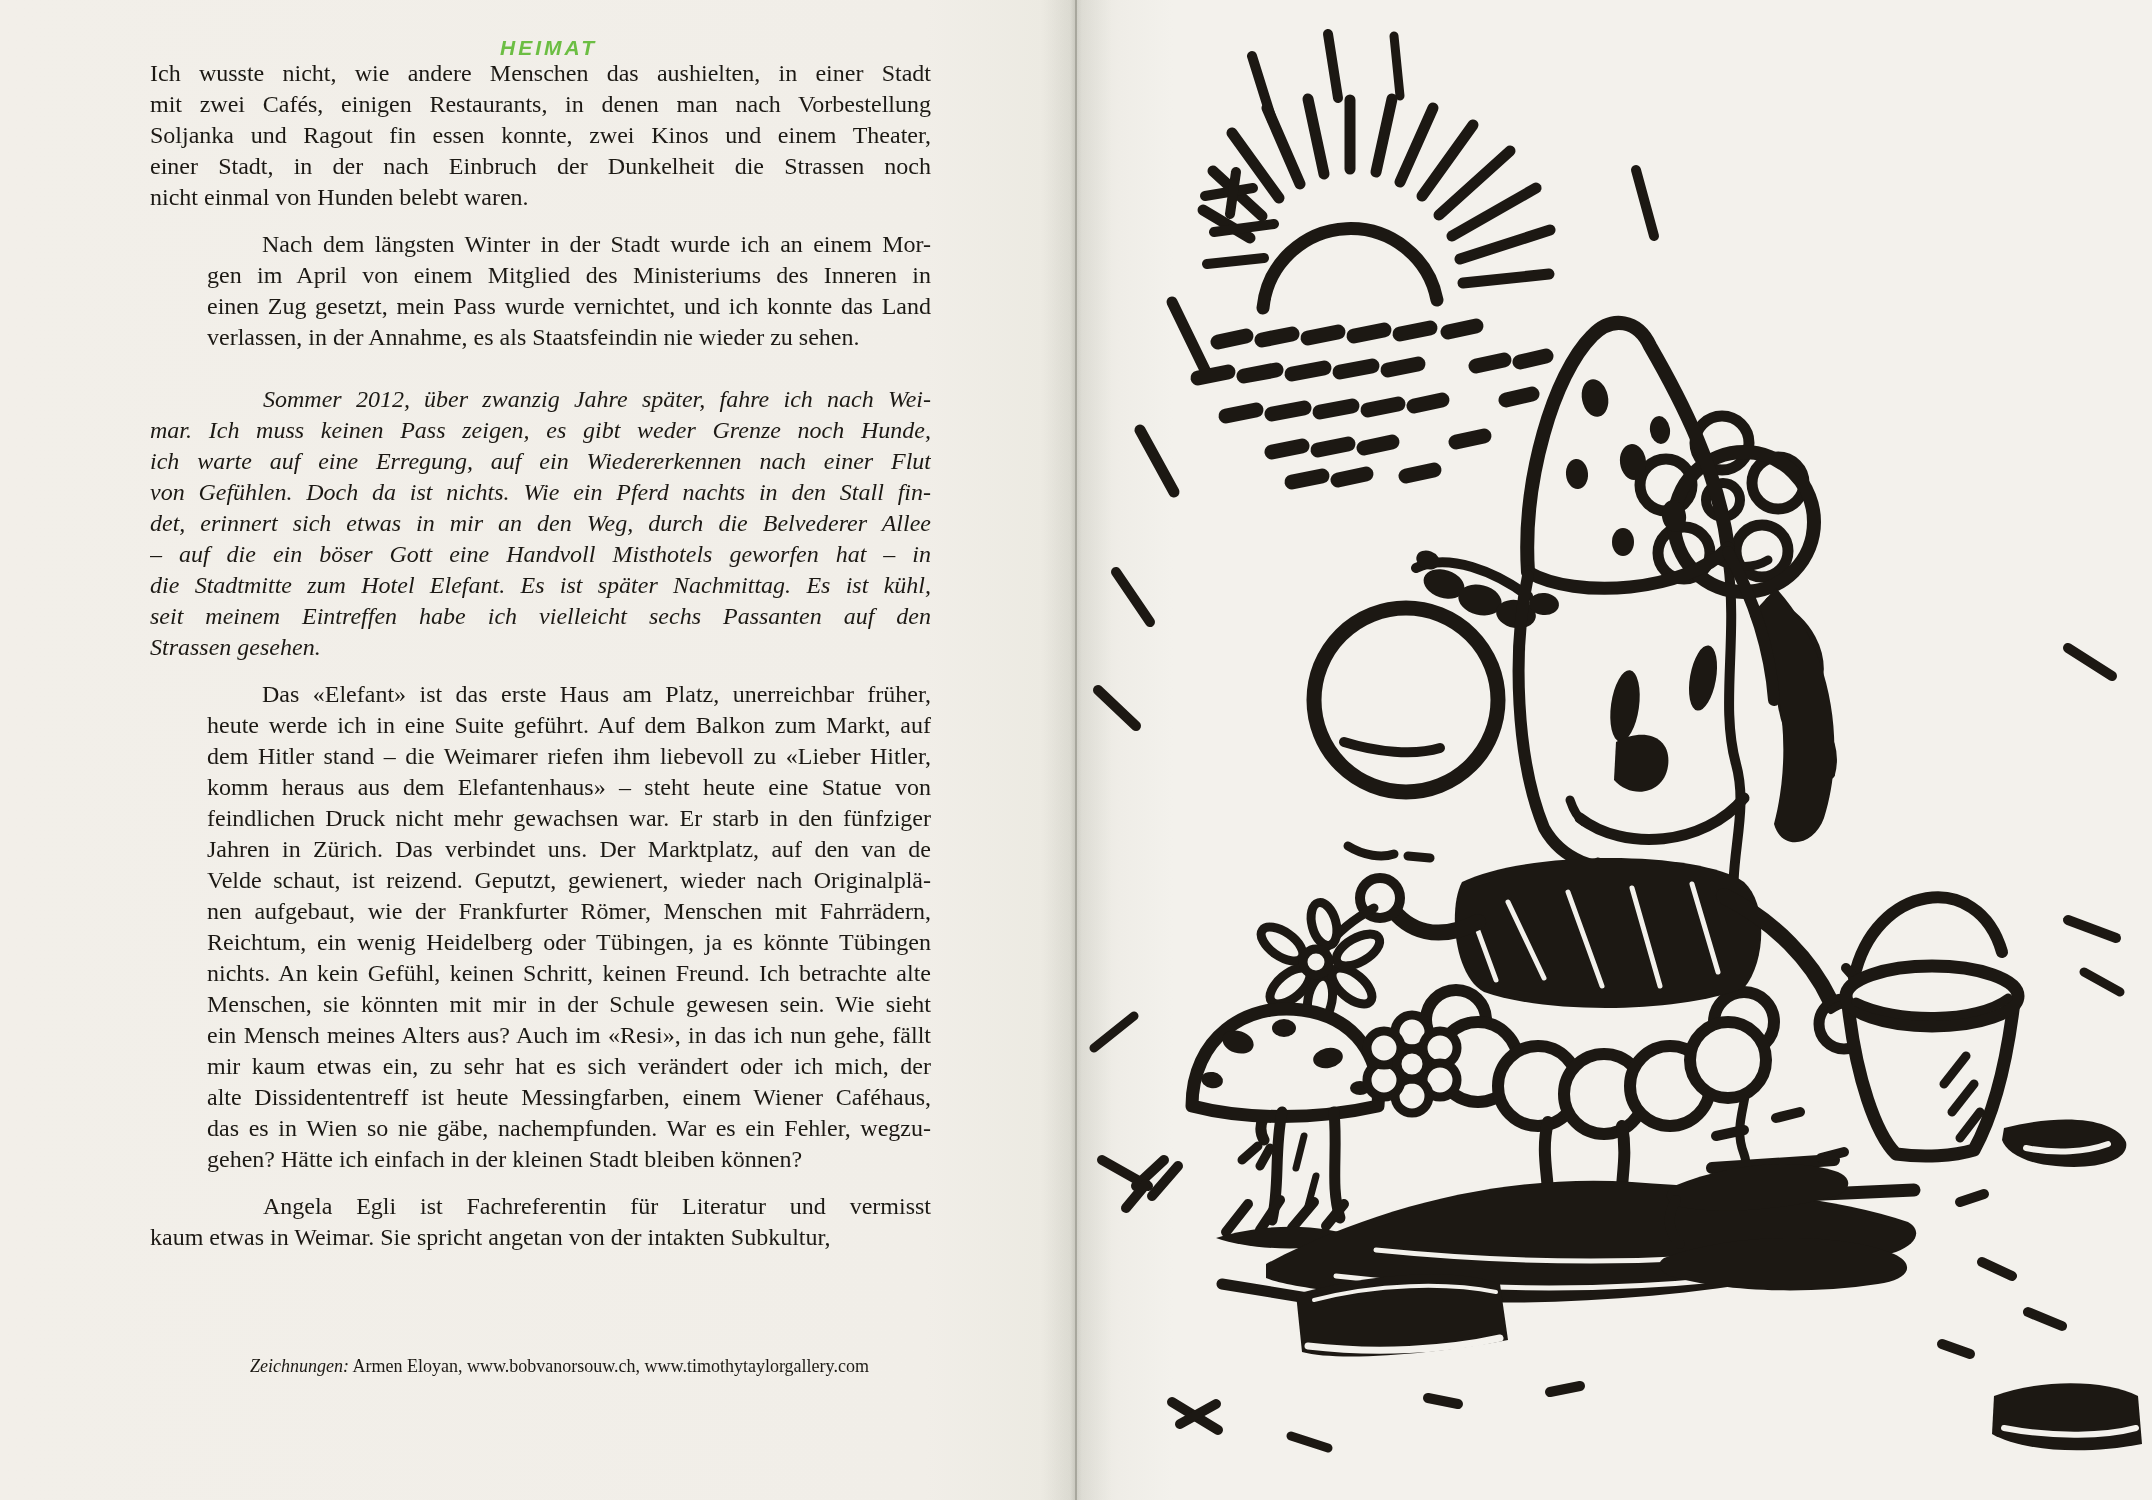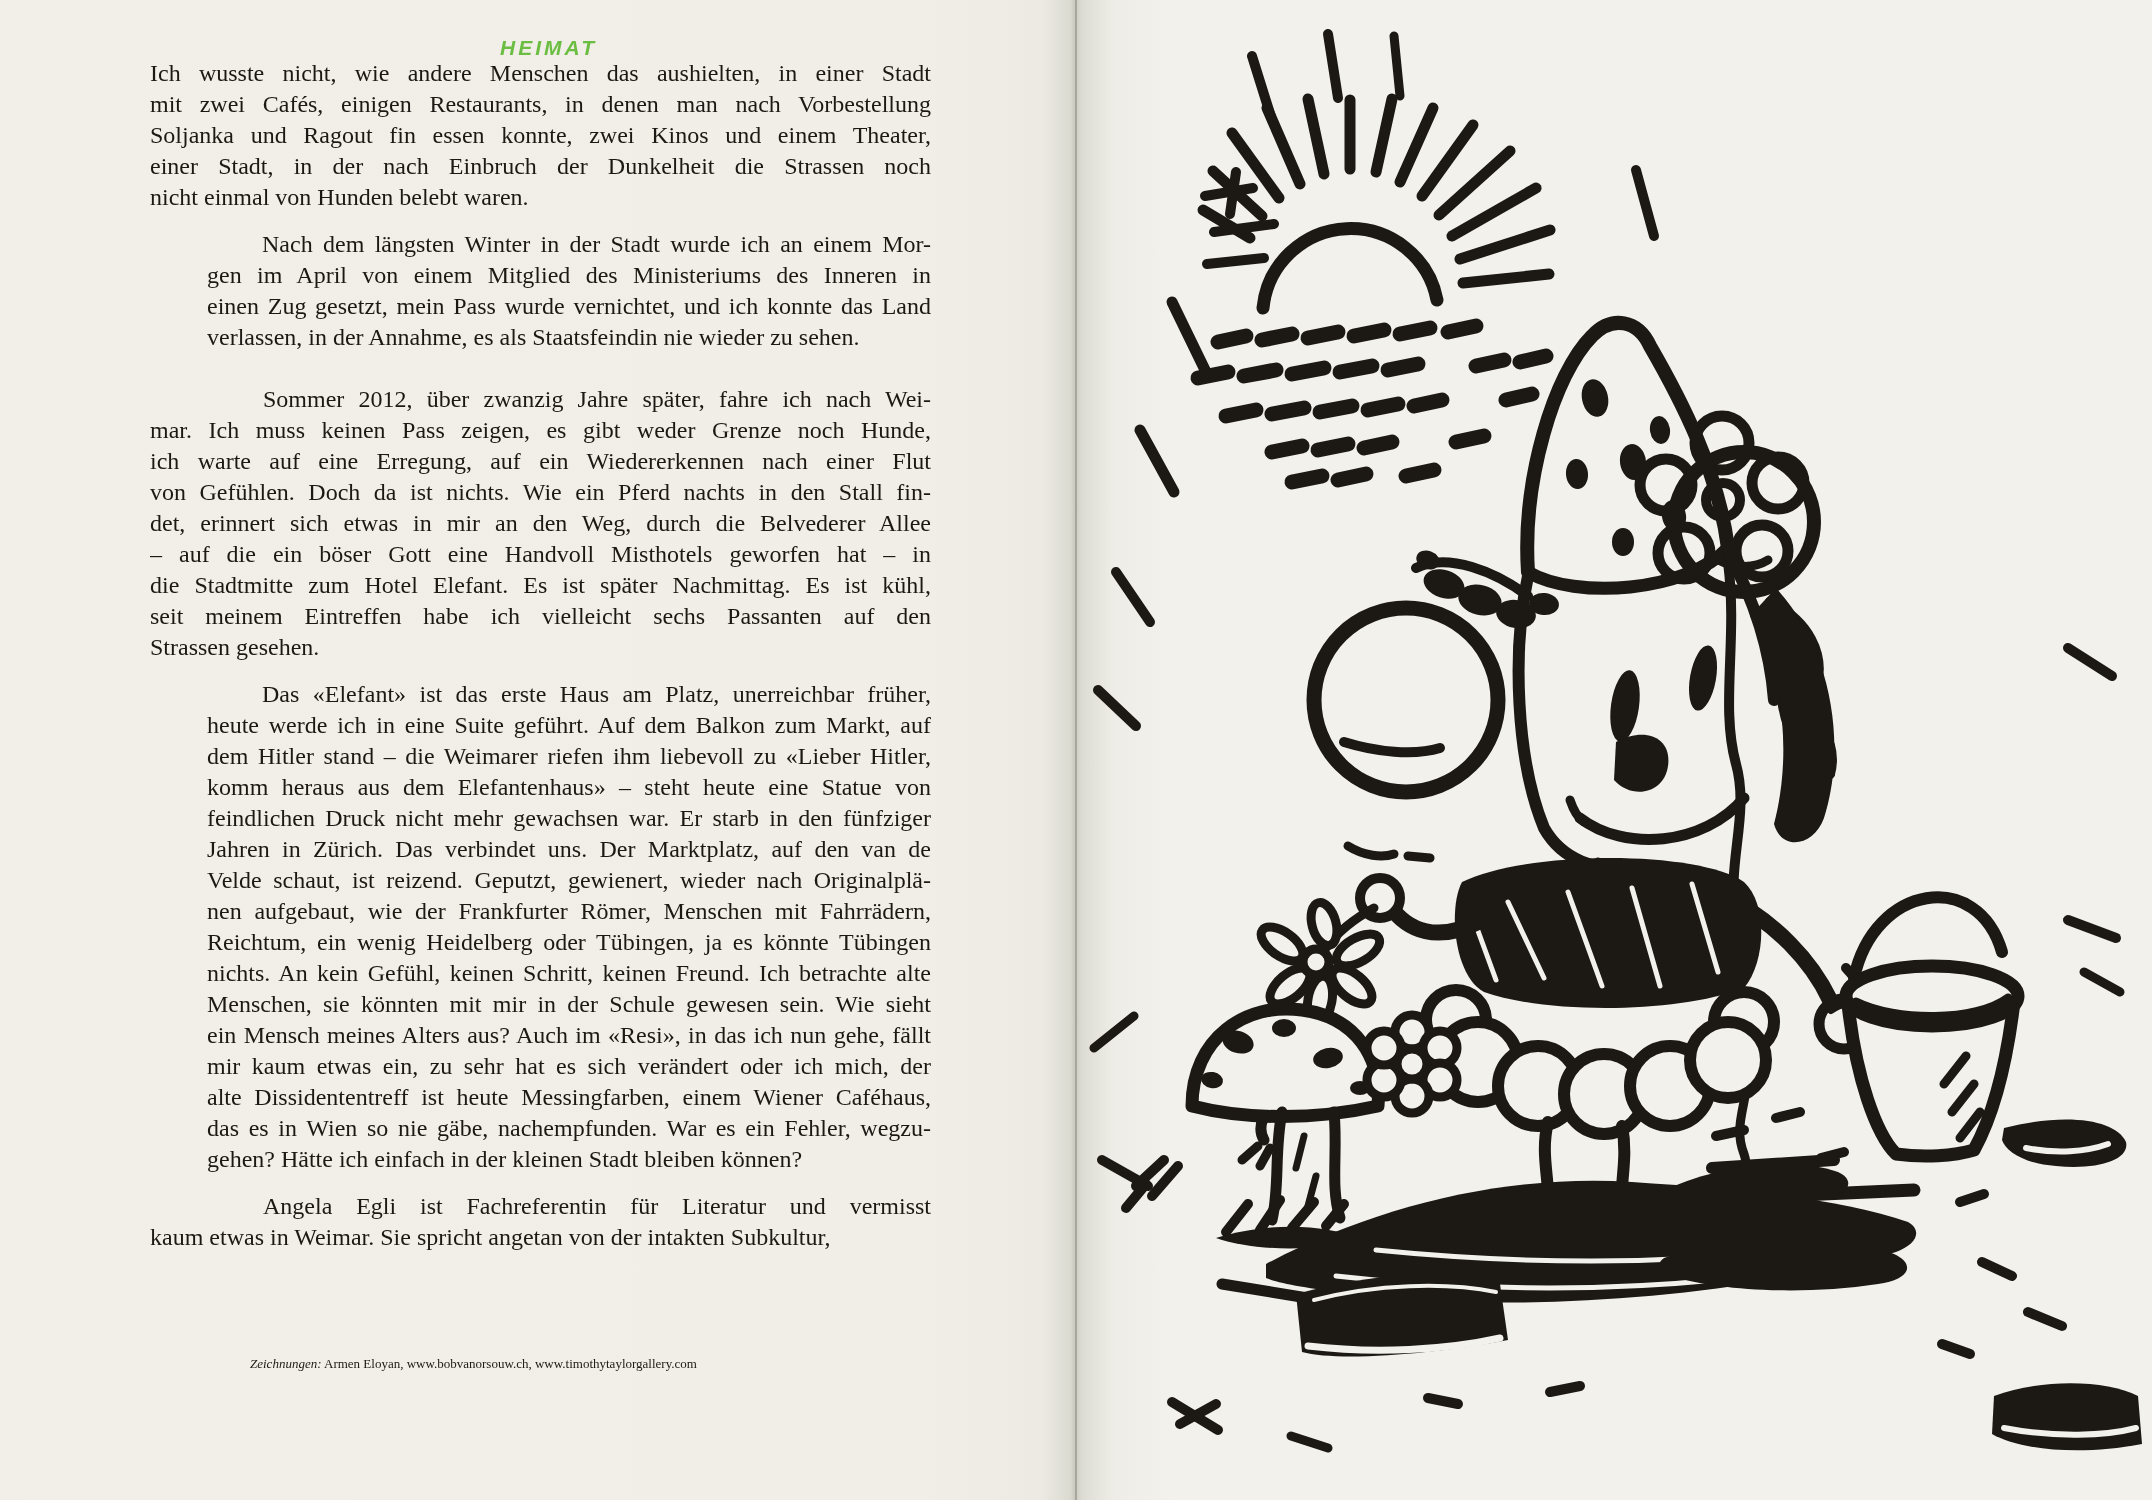--- a/index.html
+++ b/index.html
@@ -14,21 +14,21 @@
        background:linear-gradient(90deg,rgba(40,40,30,0) 0%,rgba(40,40,30,0.05) 42%,rgba(40,40,30,0.14) 49%,rgba(40,40,30,0.06) 58%,rgba(40,40,30,0) 100%);}
   .rubric{position:absolute;left:150px;top:36px;width:797px;text-align:center;
        font-family:"Liberation Sans","DejaVu Sans",sans-serif;
        font-weight:bold;font-style:italic;font-size:21px;letter-spacing:3px;color:#6cbe43;}
   .text-col{position:absolute;left:150px;top:58px;width:797px;
        font-size:24px;line-height:31px;color:#1c1914;}
   .para{margin:16px;}
   .line{text-align:justify;text-align-last:justify;height:31px;overflow:hidden;}
   .line.last{text-align-last:left;}
   .credit{position:absolute;left:150px;top:1356px;width:797px;
-       font-size:13px;color:#1c1914;padding-left:0;}
+       font-size:18px;color:#1c1914;padding-left:0;}
   .credit-inner{padding-left:100px;}
   .credit .lbl{font-style:italic;}
   svg{display:block;}
   .s{stroke:#1c1813;fill:none;stroke-linecap:round;stroke-linejoin:round;}
   .f{fill:#1c1813;stroke:none;}
   .fp{fill:#f3f1ec;}
   .pp{stroke:#f3f1ec;fill:none;stroke-linecap:round;}
 </style>
 </head>
 <body>
@@ -44,21 +44,21 @@
           <div class="line">Soljanka und Ragout fin essen konnte, zwei Kinos und einem Theater,</div>
           <div class="line">einer Stadt, in der nach Einbruch der Dunkelheit die Strassen noch</div>
           <div class="line last">nicht einmal von Hunden belebt waren.</div>
         </div>
         <div class="para" style="margin-left: 57px; margin-top: 0px;">
           <div class="line" style="padding-left: 55px;">Nach dem längsten Winter in der Stadt wurde ich an einem Mor-</div>
           <div class="line">gen im April von einem Mitglied des Ministeriums des Inneren in</div>
           <div class="line">einen Zug gesetzt, mein Pass wurde vernichtet, und ich konnte das Land</div>
           <div class="line last">verlassen, in der Annahme, es als Staatsfeindin nie wieder zu sehen.</div>
         </div>
-        <div class="para" style="margin-left: 0px; margin-top: 31px;">
+        <div class="para" style="margin-left: 0px; margin-top: 31px; font-style: italic;">
           <div class="line" style="padding-left: 113px;">Sommer 2012, über zwanzig Jahre später, fahre ich nach Wei-</div>
           <div class="line">mar. Ich muss keinen Pass zeigen, es gibt weder Grenze noch Hunde,</div>
           <div class="line">ich warte auf eine Erregung, auf ein Wiedererkennen nach einer Flut</div>
           <div class="line">von Gefühlen. Doch da ist nichts. Wie ein Pferd nachts in den Stall fin-</div>
           <div class="line">det, erinnert sich etwas in mir an den Weg, durch die Belvederer Allee</div>
           <div class="line">– auf die ein böser Gott eine Handvoll Misthotels geworfen hat – in</div>
           <div class="line">die Stadtmitte zum Hotel Elefant. Es ist später Nachmittag. Es ist kühl,</div>
           <div class="line">seit meinem Eintreffen habe ich vielleicht sechs Passanten auf den</div>
           <div class="line last">Strassen gesehen.</div>
         </div>

